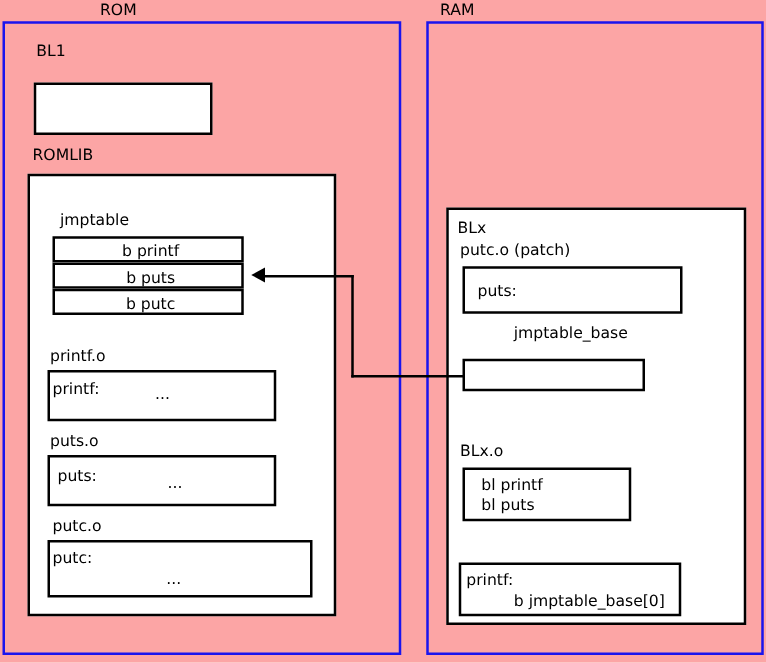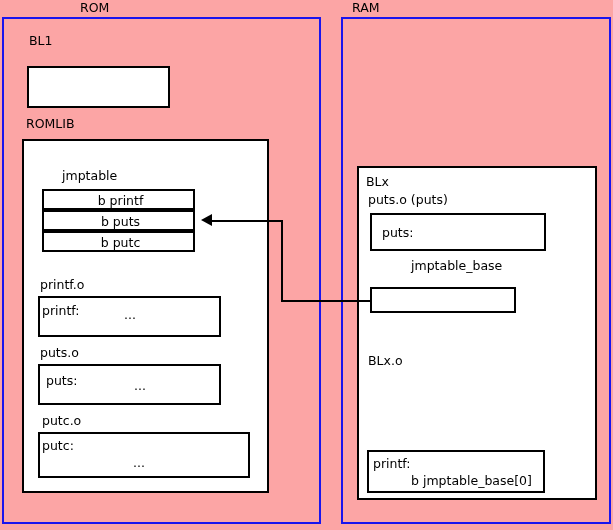--- a/index.html
+++ b/index.html
@@ -75,21 +75,21 @@
   <div class="region" style="left:2px; top:17px; width:319px; height:507px;"></div>
 
   <div class="lbl" style="left:29px; top:35px;">BL1</div>
   <div class="bx" style="left:27px; top:66px; width:143px; height:42px;">
     <div class="bxtext" style="left:6px; top:6px;"></div>
   </div>
 
   <div class="lbl" style="left:26px; top:118px;">ROMLIB</div>
   <div class="bx" style="left:22px; top:139px; width:247px; height:354px;"></div>
 
-  <div class="lbl" style="left:62px; top:170px;">jmptable</div>
+  <div class="lbl" style="left:48px; top:170px;">jmptable</div>
 
   <div class="bx" style="left:42px; top:210px; width:153px; height:21px;">
     <div class="bxtext" style="left:0; top:3px; width:153px; text-align:center;">b puts</div>
   </div>
   <div class="bx" style="left:42px; top:189px; width:153px; height:21px;">
     <div class="bxtext" style="left:0; top:3px; width:153px; text-align:center;">b printf</div>
   </div>
   <div class="bx" style="left:42px; top:231px; width:153px; height:21px;">
     <div class="bxtext" style="left:0; top:3px; width:153px; text-align:center;">b putc</div>
   </div>
@@ -111,31 +111,35 @@
     <div class="bxtext" style="left:2px; top:5px;">putc:</div>
     <div class="bxtext" style="left:93px; top:22px;">...</div>
   </div>
 
   <div class="lbl" style="left:352px; top:2px;">RAM</div>
   <div class="region" style="left:341px; top:17px; width:270px; height:507px;"></div>
 
   <div class="bx" style="left:357px; top:166px; width:240px; height:334px;"></div>
   <div class="lbl" style="left:366px; top:176px;">BLx</div>
 
-  <div class="lbl" style="left:368px; top:194px;">puts.o (puts)</div>
+  <div class="lbl" style="left:368px; top:194px;">putc.o (patch)</div>
   <div class="bx" style="left:370px; top:213px; width:176px; height:38px;">
     <div class="bxtext" style="left:10px; top:11px;">puts:</div>
   </div>
 
   <div class="lbl" style="left:374px; top:260px;margin-left:37px;">jmptable_base</div>
   <div class="bx" style="left:370px; top:287px; width:146px; height:26px;">
     <div class="bxtext" style="left:6px; top:5px;"></div>
   </div>
 
   <div class="lbl" style="left:368px; top:355px;text-align:right;">BLx.o</div>
+  <div class="bx" style="left:370px; top:374px; width:135px; height:43px;">
+    <div class="bxtext" style="left:13px; top:5px;">bl printf</div>
+    <div class="bxtext" style="left:13px; top:21px;">bl puts</div>
+  </div>
 
   <div class="bx" style="left:367px; top:450px; width:178px; height:43px;">
     <div class="bxtext" style="left:4px; top:5px;">printf:</div>
     <div class="bxtext" style="left:42px; top:22px;">b jmptable_base[0]</div>
   </div>
 
   <div class="hline" style="left:281px; top:300px; width:90px;"></div>
 
   <div class="vline" style="left:281px; top:220px; height:82px;"></div>
 

